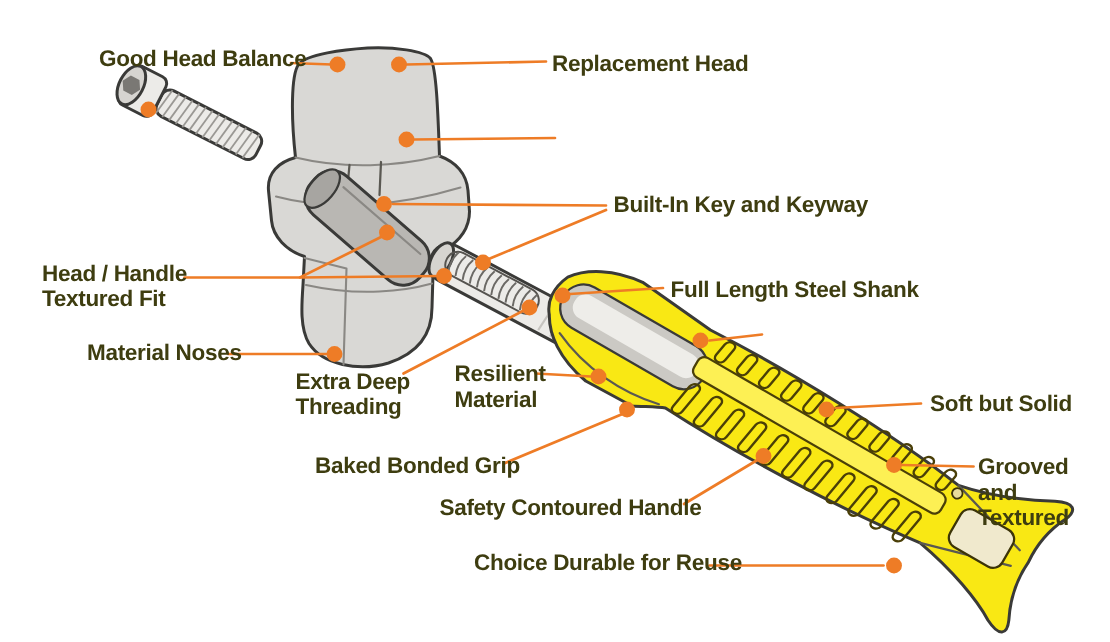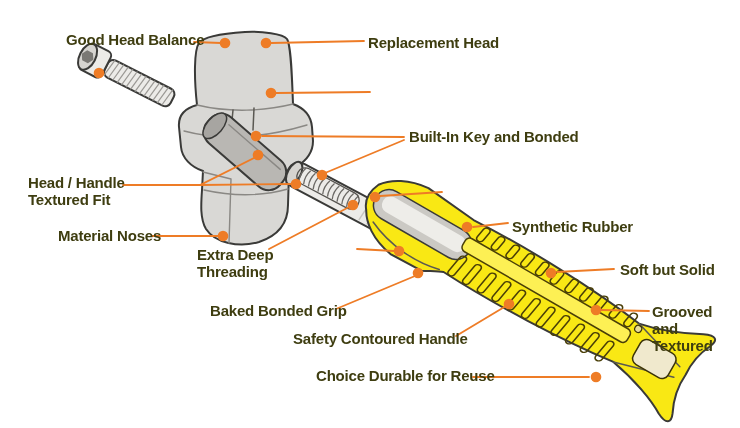--- a/index.html
+++ b/index.html
@@ -170,26 +170,28 @@
       <circle class="dot" cx="418" cy="273" r="5.3" fill="#ee7c26"></circle>
       <circle class="dot" cx="551" cy="273" r="5.3" fill="#ee7c26"></circle>
       <circle class="dot" cx="509" cy="304" r="5.3" fill="#ee7c26"></circle>
       <circle class="dot" cx="596" cy="310" r="5.3" fill="#ee7c26"></circle>
       <circle class="dot" cx="596" cy="377" r="5.3" fill="#ee7c26"></circle>
     </g>
   </svg>
 
   <div class="callout" style="left:66px;top:31px">Good Head Balance</div>
   <div class="callout" style="left:368px;top:34px">Replacement Head</div>
-  <div class="callout" style="left:409px;top:128px">Built-In Key and Bonded</div>
+  <div class="callout" style="left:409px;top:128px">Built-In Key and Keyway</div>
   <div class="callout" style="left:28px;top:174px">Head / Handle
 Textured Fit</div>
+  <div class="callout" style="left:447px;top:185px">Full Length Steel Shank</div>
   <div class="callout" style="left:58px;top:227px">Material Noses</div>
-  <div class="callout" style="left:512px;top:218px">Synthetic Rubber</div>
   <div class="callout" style="left:197px;top:246px">Extra Deep
 Threading</div>
+  <div class="callout" style="left:303px;top:241px">Resilient
+Material</div>
   <div class="callout" style="left:620px;top:261px">Soft but Solid</div>
   <div class="callout" style="left:210px;top:302px">Baked Bonded Grip</div>
   <div class="callout" style="left:293px;top:330px">Safety Contoured Handle</div>
   <div class="callout" style="left:652px;top:303px">Grooved and
 Textured</div>
   <div class="callout" style="left:316px;top:367px">Choice Durable for Reuse</div>
 </div>
 
 </body></html>

